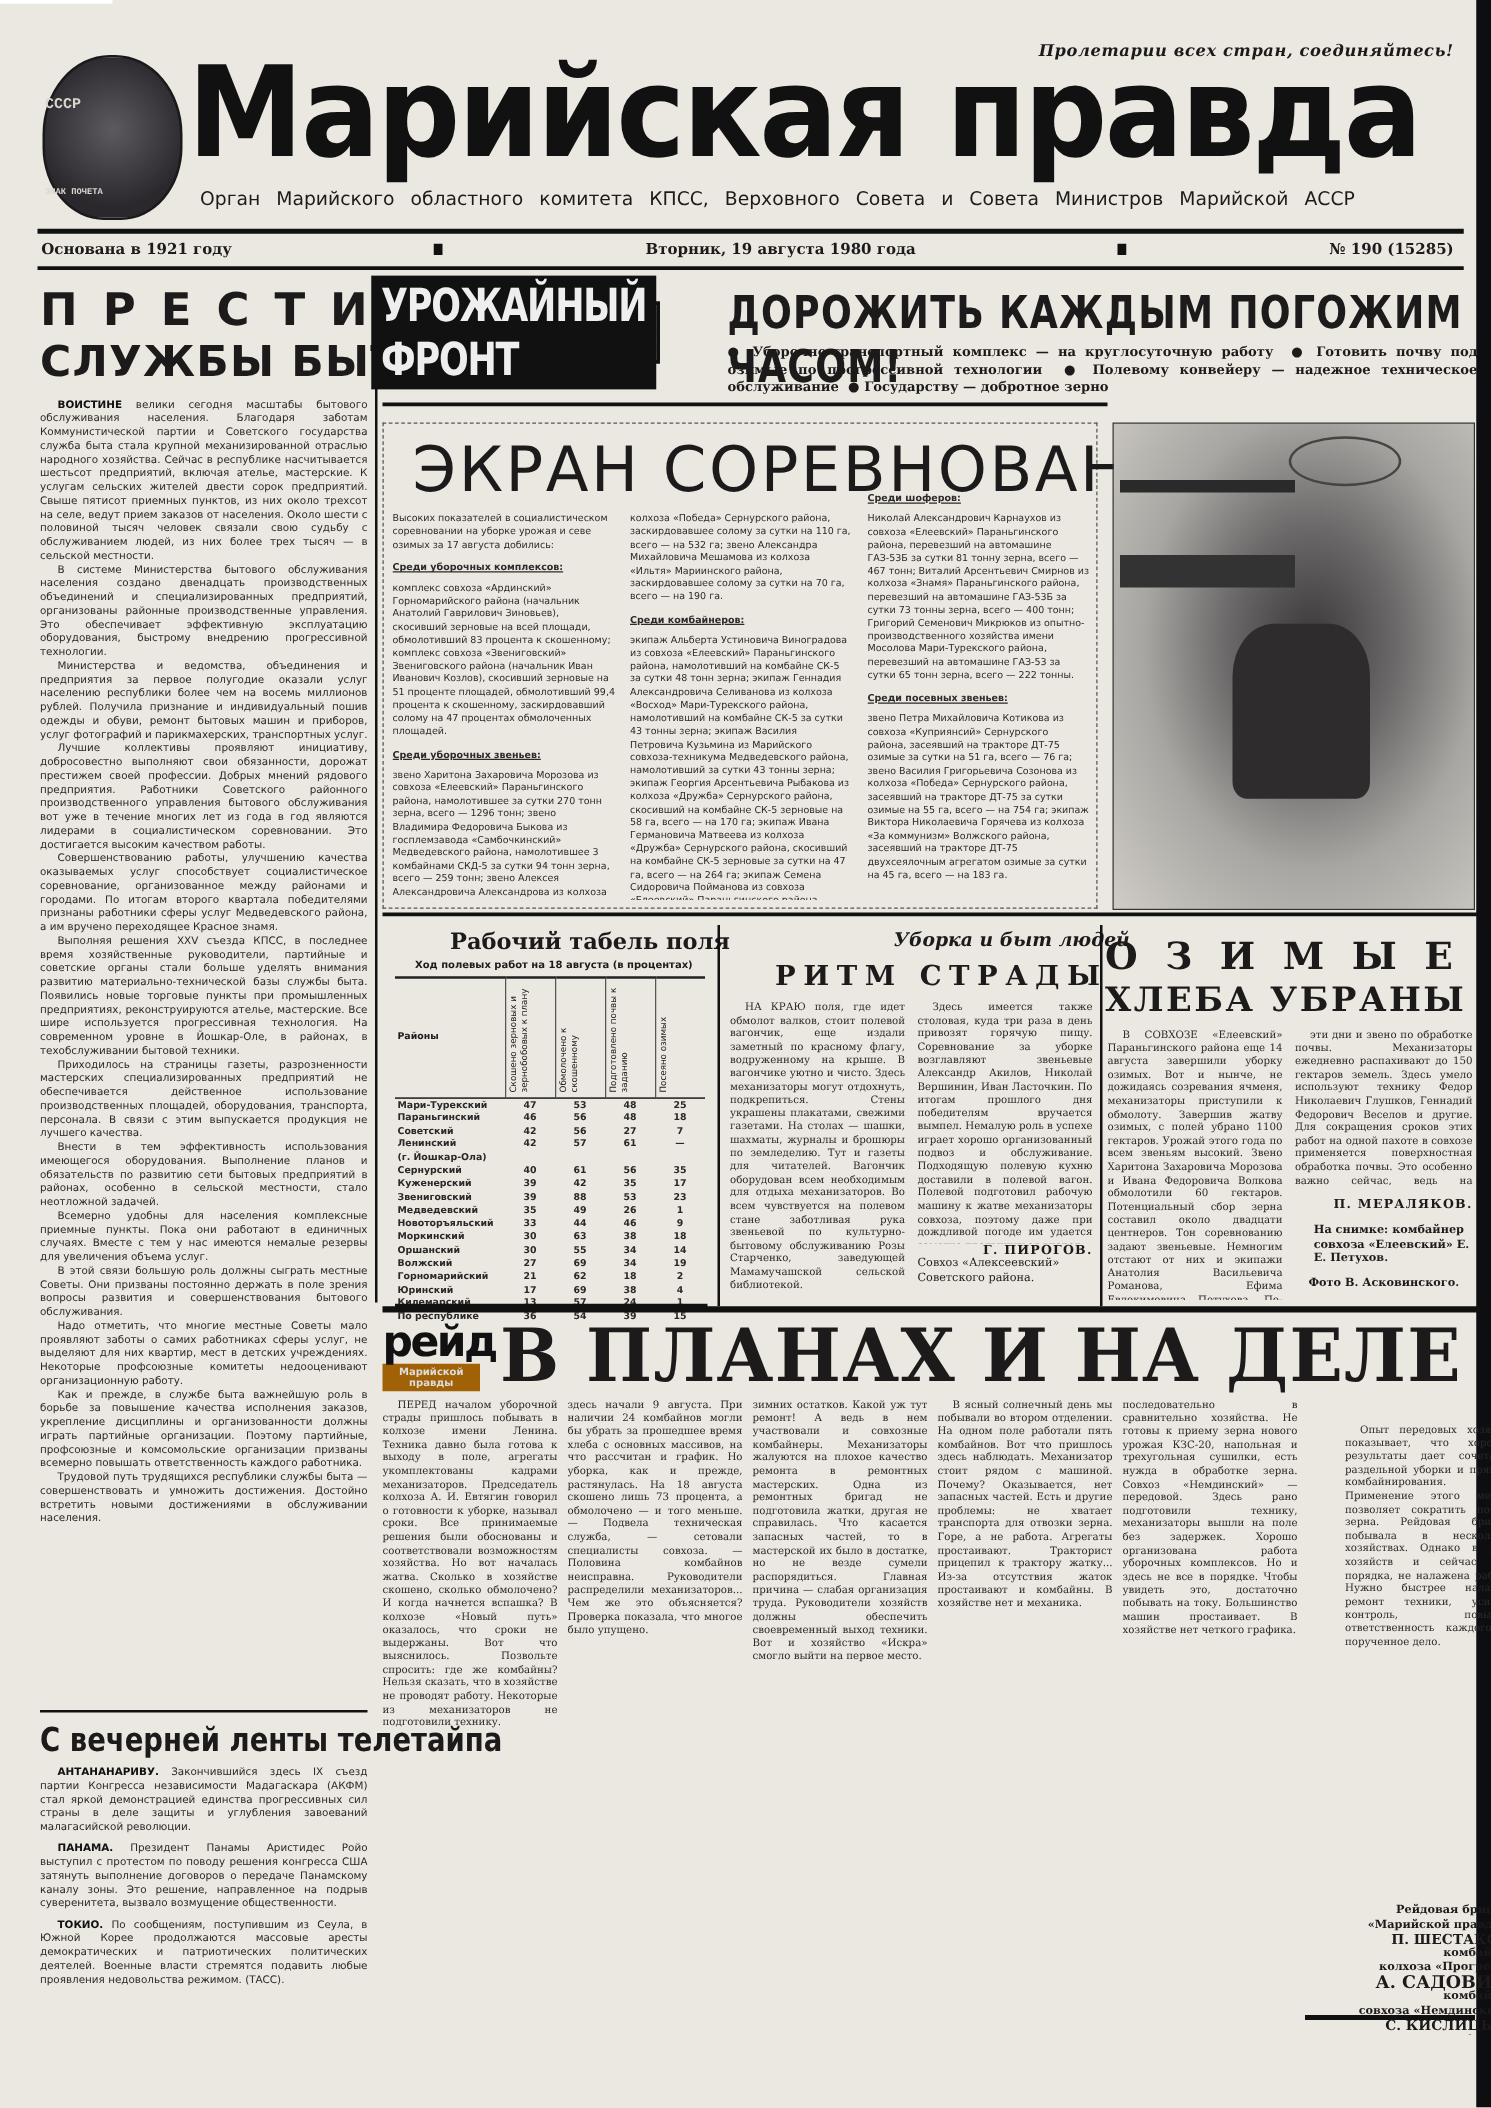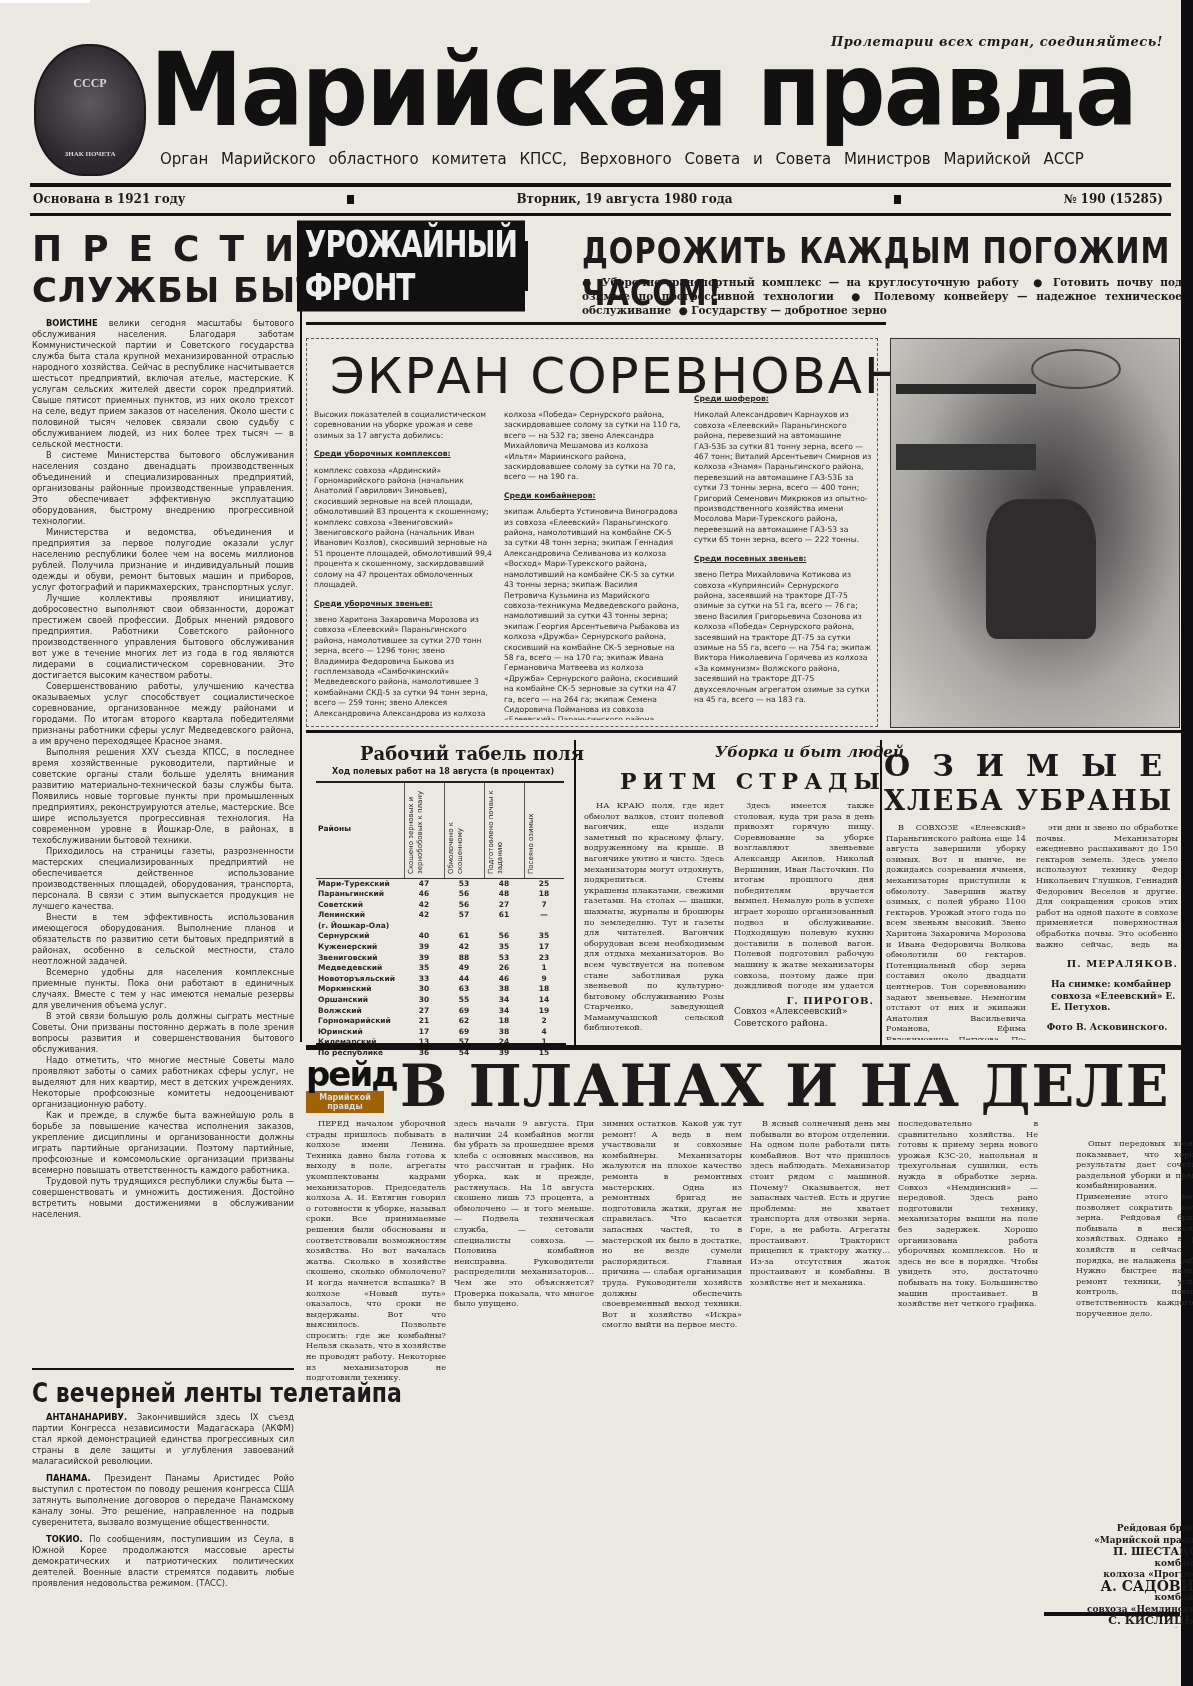--- a/index.html
+++ b/index.html
@@ -3,21 +3,21 @@
 <meta charset="utf-8">
 <style>
   * { box-sizing: border-box; margin: 0; padding: 0; }
   html, body { width: 1193px; height: 1686px; overflow: hidden; background: #ebe8e1; }
   body { position: relative; font-family: "DejaVu Serif", serif; color: #1c1a1a; }
   .abs { position: absolute; }
   .rightbar { position: absolute; right: 0; top: 0; width: 12px; height: 1686px; background: #0e0e10; }
   .topbar { position: absolute; left: 0; top: 0; width: 90px; height: 3px; background: #fff; }
   .slogan { right: 30px; top: 34px; font-style: italic; font-weight: bold; font-size: 13px; letter-spacing: 0.5px; }
   .emblem { left: 34px; top: 44px; width: 112px; height: 132px; border-radius: 48% 48% 44% 44%; background: radial-gradient(circle at 50% 45%, #5c5a5e 0%, #2a282c 70%); border: 2px solid #1a1a1a; }
-  .emblem .em-t { position: absolute; left: 0; right: 0; text-align: center; color: #d9d6d0; font-family: Liberation Serif, serif; font-weight: bold; }
+  .emblem .em-t { position: absolute; left: 0; right: 0; text-align: left; color: #d9d6d0; font-family: Liberation Mono, monospace; font-weight: bold; }
   .masthead { left: 150px; top: 40px; font-family: "DejaVu Sans", sans-serif; font-weight: 900; font-size: 96px; letter-spacing: -2px; line-height: 1; transform: scaleY(1.05) scaleX(0.97); transform-origin: left top; color: #111; }
   .organ { left: 160px; top: 150px; font-family: "DejaVu Sans", sans-serif; font-size: 15px; word-spacing: 8px; }
   .rule { left: 30px; right: 22px; background: #111; }
   .dateline { left: 33px; right: 30px; top: 190px; height: 18px; font-size: 12px; font-weight: bold; display: flex; justify-content: space-between; align-items: center; }
   .sq { display: inline-block; width: 7px; height: 9px; background: #111; }
   .vline { background: #111; width: 2px; }
   .prestige-h1 { left: 32px; top: 228px; font-family: "DejaVu Sans", sans-serif; font-weight: bold; font-size: 36px; letter-spacing: 20px; }
   .prestige-h2 { left: 32px; top: 270px; font-family: "DejaVu Sans", sans-serif; font-weight: bold; font-size: 34px; letter-spacing: 1px; }
   .para { font-family: "DejaVu Sans", sans-serif; font-size: 8.3px; line-height: 11px; text-align: justify; color: #2a2828; }
   .para b { color: #111; }

